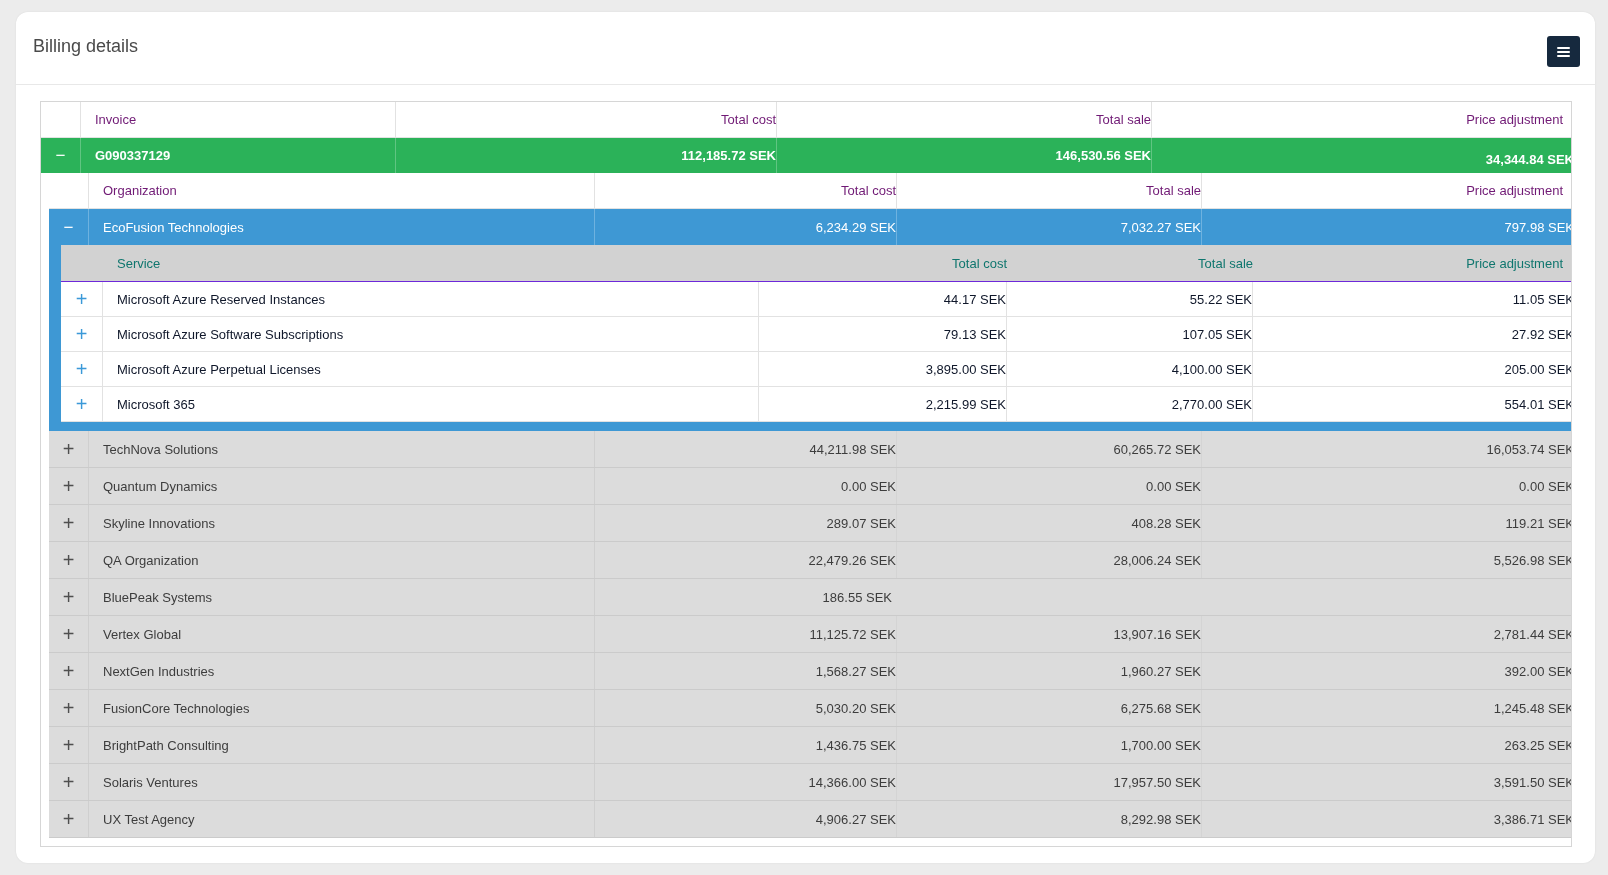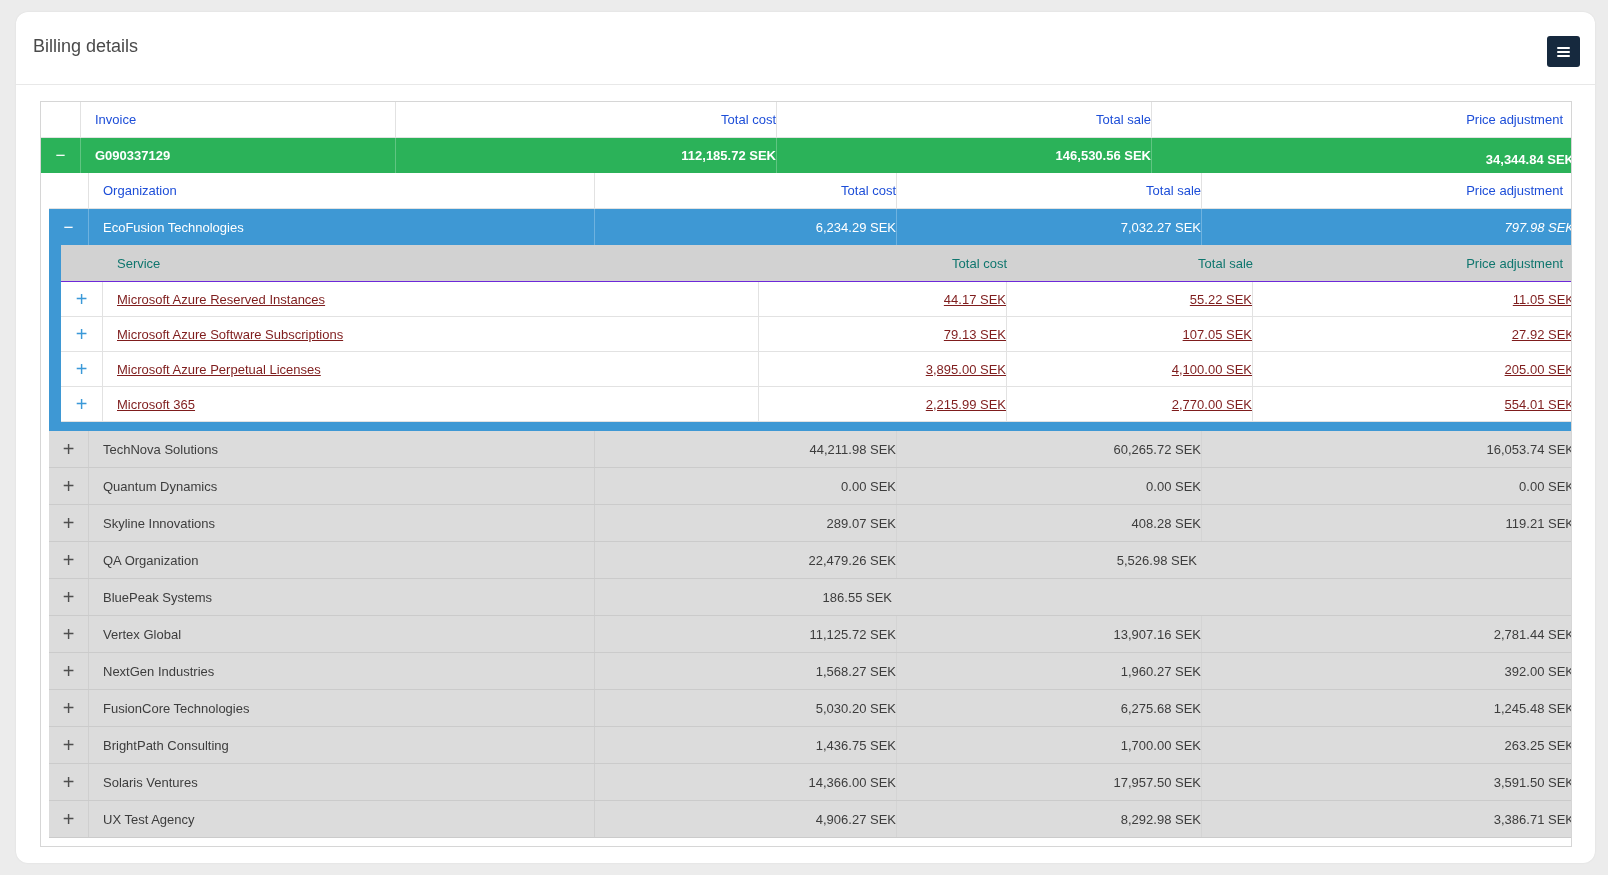--- a/index.html
+++ b/index.html
@@ -52,52 +52,52 @@
   .g1 { grid-template-columns:40px 506px 302px 305px 377px; width:1530px; }
   .g2 { grid-template-columns:42px 656px 248px 246px 326px; width:1518px; }
 
   .cell { height:100%; display:flex; align-items:center; font-size:13px; overflow:hidden; white-space:nowrap; }
   .cell.name { padding-left:14px; justify-content:flex-start; }
   .cell.num  { justify-content:flex-end; }
   .cell.num.last { padding-right:5px; }
   .cell.exp  { justify-content:center; }
 
   
-  .hdr { height:36px; background:#ffffff; border-bottom:1px solid #e2e2e2; color:#1d4ed8; }
+  .hdr { height:36px; background:#ffffff; border-bottom:1px solid #e2e2e2; color:#701a75; }
   .hdr .cell { border-right:1px solid #e2e2e2; }
   .hdr .cell:last-child { border-right:none; padding-right:16px; }
 
   
   .row-invoice { height:35px; background:#2bb259; color:#ffffff; font-weight:700; }
   .row-invoice .cell { border-right:1px solid rgba(255,255,255,0.25); }
   .row-invoice .cell:last-child { border-right:none;margin-top:8px; }
 
   
   .row-org-open { height:36px; background:#3e98d4; color:#ffffff; font-weight:400; }
   .row-org-open .cell { border-right:1px solid rgba(255,255,255,0.25); }
-  .row-org-open .cell:last-child { border-right:none;font-style:italic; }
+  .row-org-open .cell:last-child { border-right:none; }
 
   .expander-glyph { font-size:17px; line-height:1; font-weight:400; }
 
   
   .detail-l0 { background:#ffffff; padding:0 0 8px 8px; }
   .detail-l1 {
     border-left:12px solid #3e98d4;
     border-bottom:9px solid #3e98d4;
     background:#ffffff;
   }
 
   
   .hdr-gray { height:37px; background:#d2d2d2; color:#0f766e; border-bottom:1px solid #6d28d9; }
   .hdr-gray .cell { border-right:none; }
   .hdr-gray .cell:last-child { padding-right:16px; }
   .service-row { height:35px; background:#ffffff; border-bottom:1px solid #e2e2e2; }
   .service-row .cell { border-right:1px solid #e2e2e2; }
   .service-row .cell:last-child { border-right:none; }
-  .link { color:#7f1d1d;text-decoration:underline; }
+  .link { color:#0f172a; }
   .plus-blue { color:#3b99d8; font-size:20px; line-height:1; }
 
   
   .org-row { height:37px; background:#dcdcdc; border-bottom:1px solid #cbcbcb; color:#3d3d3d; }
   .org-row:last-of-type { border-bottom:1px solid #cbcbcb; }
   .org-row .cell { border-right:1px solid #cfcfcf; }
   .org-row .cell:nth-child(n+3) { border-right:1px solid #d4d4d4; }
   .org-row .cell:last-child { border-right:none; }
   .plus-dark { color:#4f4f4f; font-size:20px; line-height:1; }
 </style>
@@ -238,20 +238,21 @@
           <div class="cell num">408.28 SEK</div>
           <div class="cell num last">119.21 SEK</div>
         </div>
 
         <div class="row g1 org-row">
           <div class="cell exp">
             <span class="plus-dark">+</span>
           </div>
           <div class="cell name">QA Organization</div>
           <div class="cell num">22,479.26 SEK</div>
+          <div class="cell num">28,006.24 SEK</div>
           <div class="cell num last">5,526.98 SEK</div>
         </div>
 
         <div class="row g1 org-row">
           <div class="cell exp">
             <span class="plus-dark">+</span>
           </div>
           <div class="cell name">BluePeak Systems</div>
           <div class="cell num last">186.55 SEK</div>
         </div>

